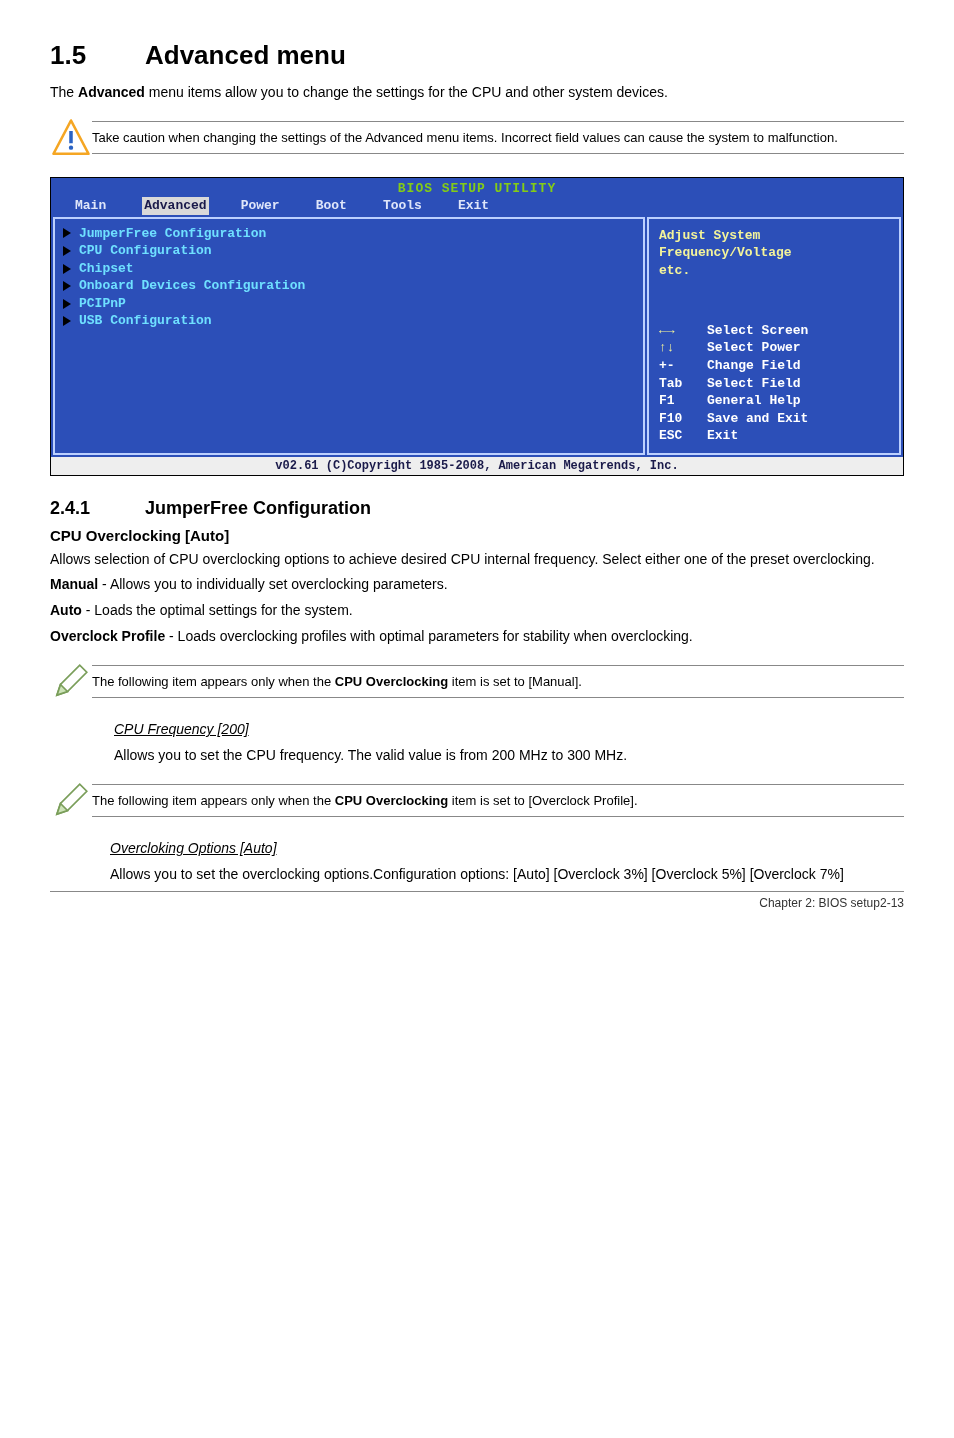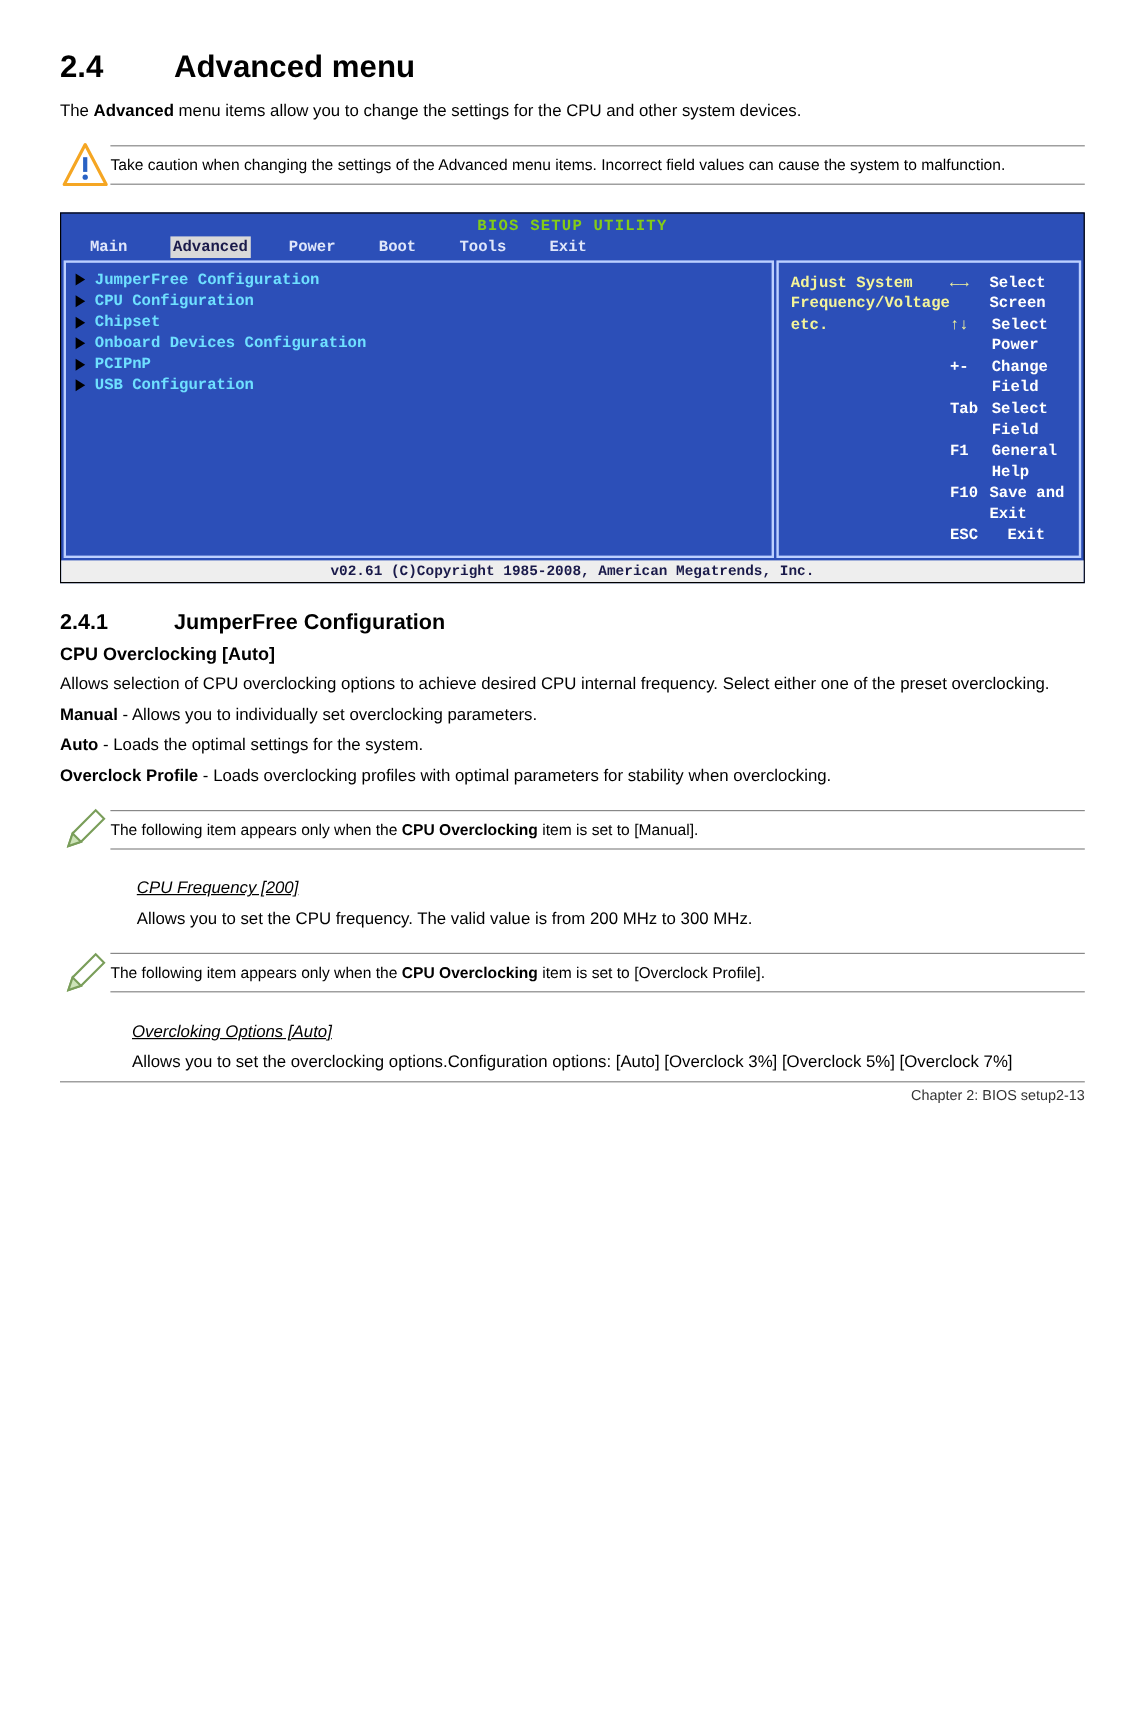--- a/index.html
+++ b/index.html
@@ -98,21 +98,21 @@
     border-bottom:5px solid transparent;
     border-left:8px solid #000;
     flex:0 0 auto;
   }
   .bios-right {
     width: 230px;
     border: 2px solid #bcd0ff;
     margin: 0 2px 2px 0;
     padding: 8px 10px;
     display:flex;
-    flex-direction:row;
+    flex-direction:column;
     justify-content:space-between;
   }
   .bios-right-top { color: #f4f49a; }
   .bios-right-bottom { color: #fff; }
   .bios-key-row { display:flex; }
   .bios-key { width: 48px; }
   .bios-key-arrow { width:48px; color:#f4f49a;}
   .bios-footer {
     background: #eee;
     color: #1a1a4a;
@@ -127,21 +127,21 @@
     border-top:1px solid #888;
     padding-top:4px;
     font-size:12px;
     color:#333;
   }
 </style>
 </head>
 <body>
 
 <h1>
-  <span class="num">2.4</span><span>Advanced menu</span>
+  <span class="num">1.5</span><span>Advanced menu</span>
 </h1>
 
 <p>
   <span>The </span><span class="bold">Advanced</span><span> menu items allow you to change the settings for the CPU and other system devices.</span>
 </p>
 
 <div class="callout">
   <div class="callout-icon">
     <svg viewBox="0 0 48 48">
         <path d="M24 4 L44 42 L4 42 Z" fill="none" stroke="#f5a623" stroke-width="3" stroke-linejoin="round"></path>

